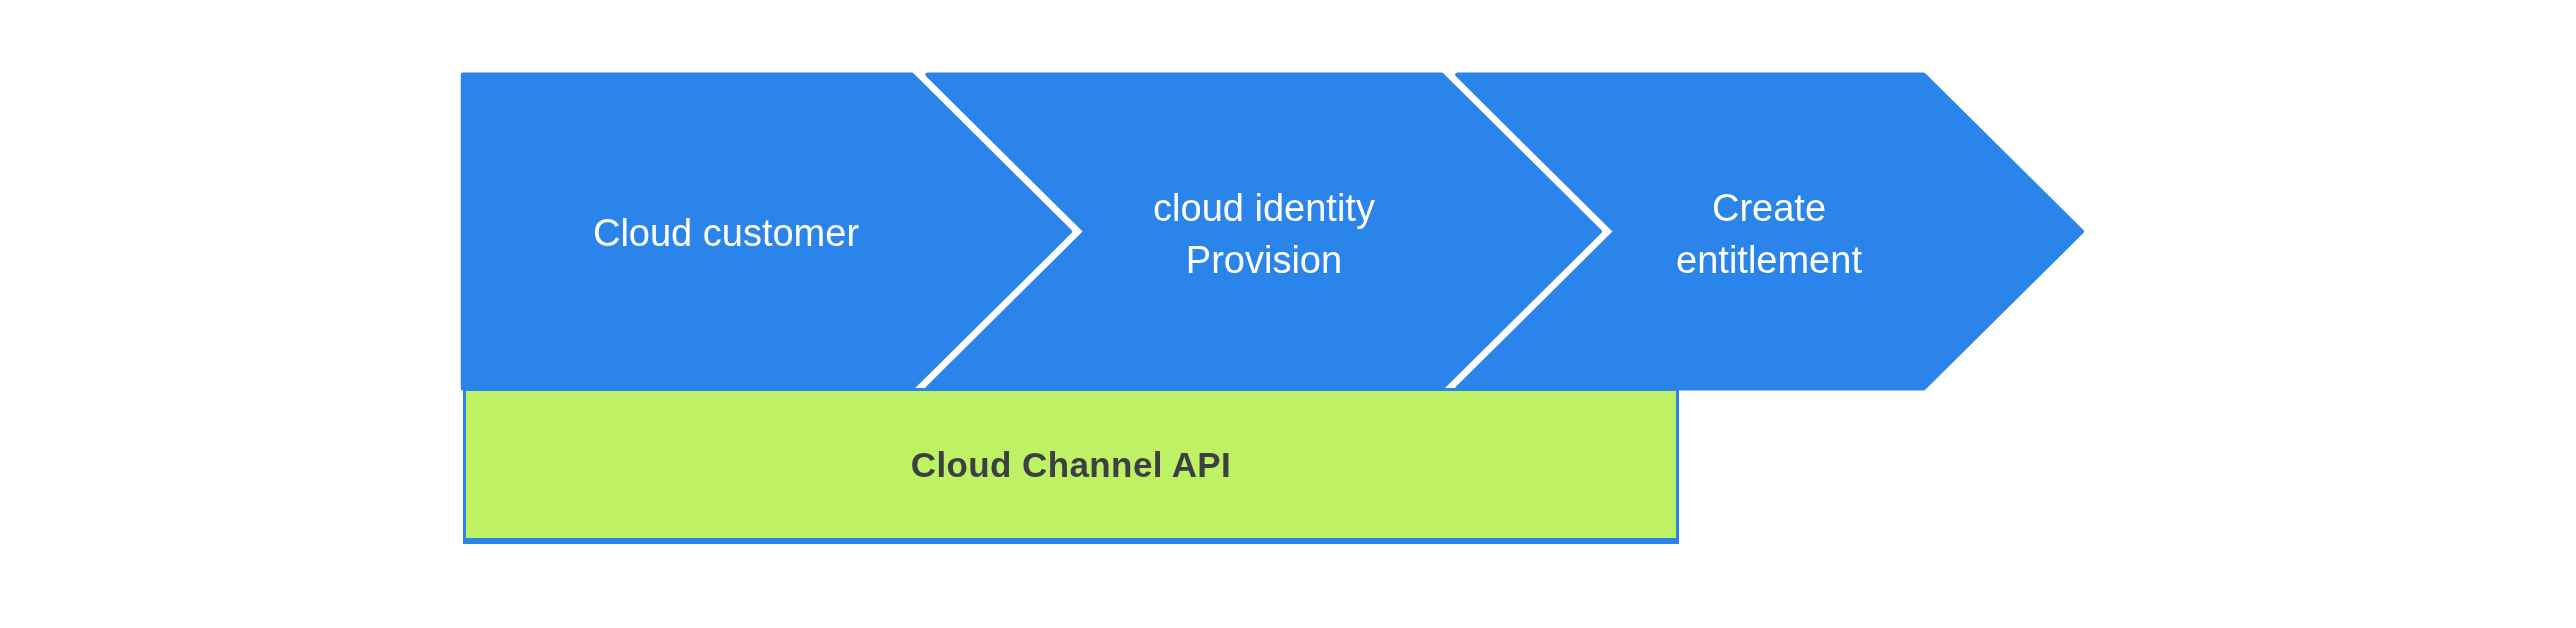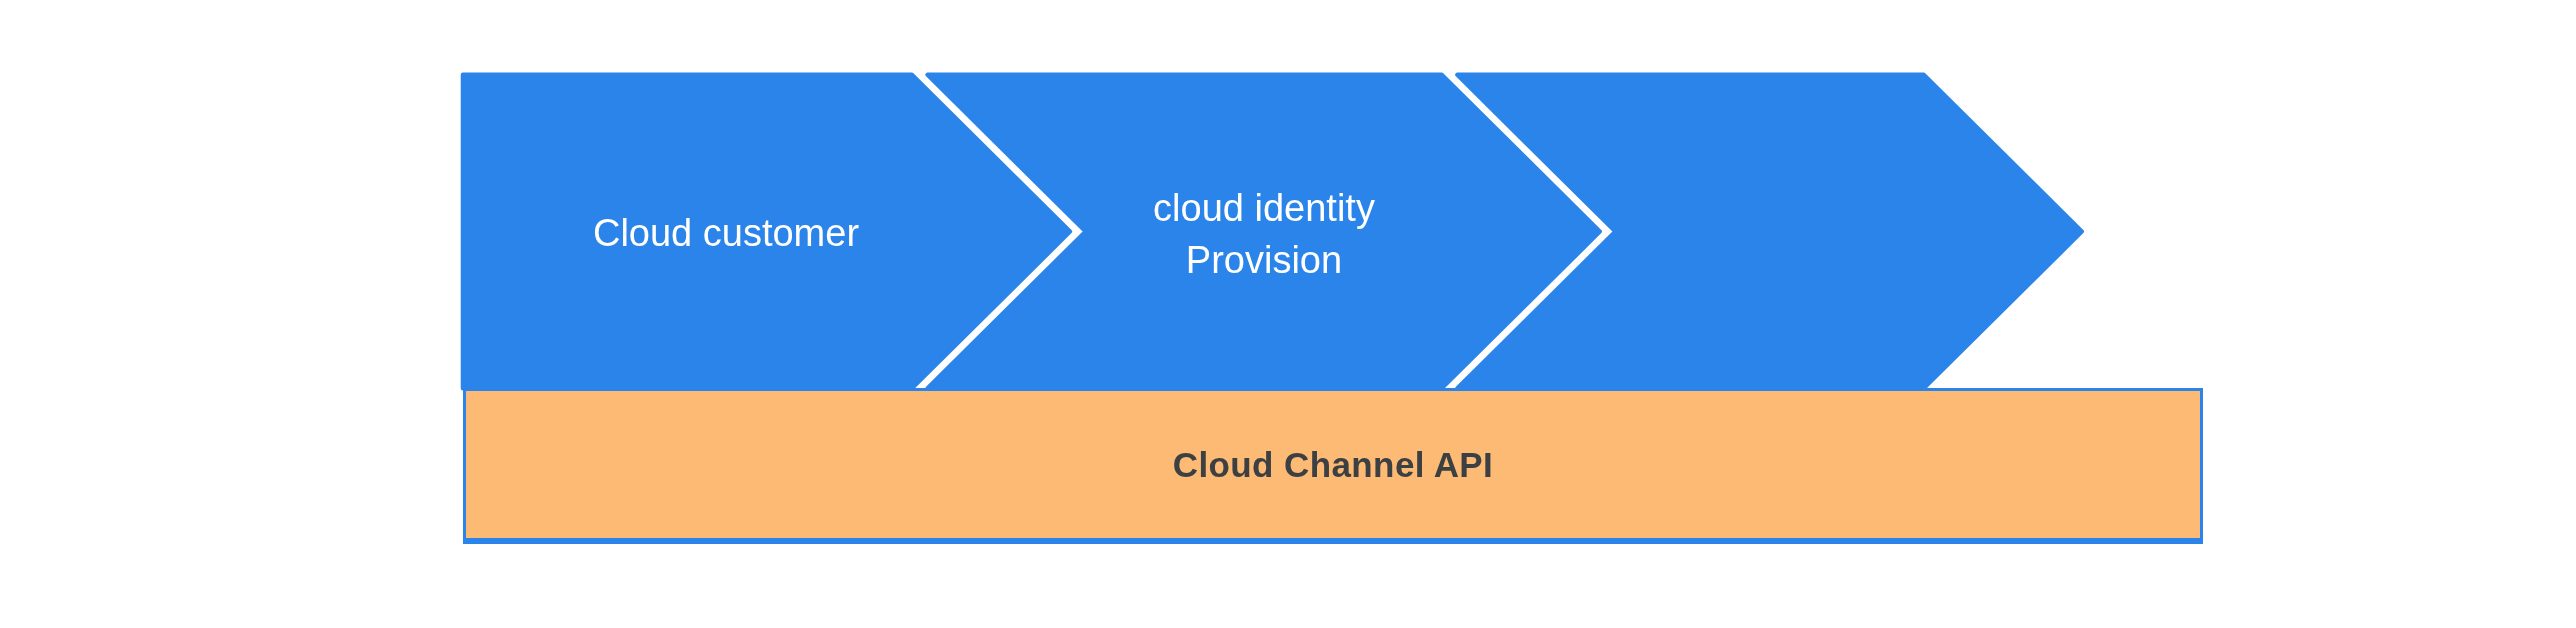--- a/index.html
+++ b/index.html
@@ -28,23 +28,23 @@
     transform:translate(-50%,-50%);
     color:var(--step-text);
     font-size:38px;
     line-height:52px;
     text-align:center;
     white-space:nowrap;
   }
   .api-bar{
     position:absolute;
     left:463px;top:388px;
-    width:1740px;height:156px;
+    width:1216px;height:156px;
     box-sizing:border-box;
-    background:#fdba74;
+    background:#bef264;
     border:3.5px solid var(--accent);
     border-bottom-width:6px;
     display:flex;
     align-items:center;
     justify-content:center;
   }
   .api-label{
     font-weight:bold;
     font-size:35px;
     letter-spacing:0.4px;
@@ -68,15 +68,19 @@
 
   <div class="step-label" style="left:726px;top:233px">
     <div>Cloud customer</div>
   </div>
 
   <div class="step-label" style="left:1264px;top:234px">
     <div>cloud identity</div>
     <div>Provision</div>
   </div>
 
+  <div class="step-label" style="left:1769px;top:234px">
+    <div>Create</div>
+    <div>entitlement</div>
+  </div>
 
 </div>
 
 
 </body></html>

